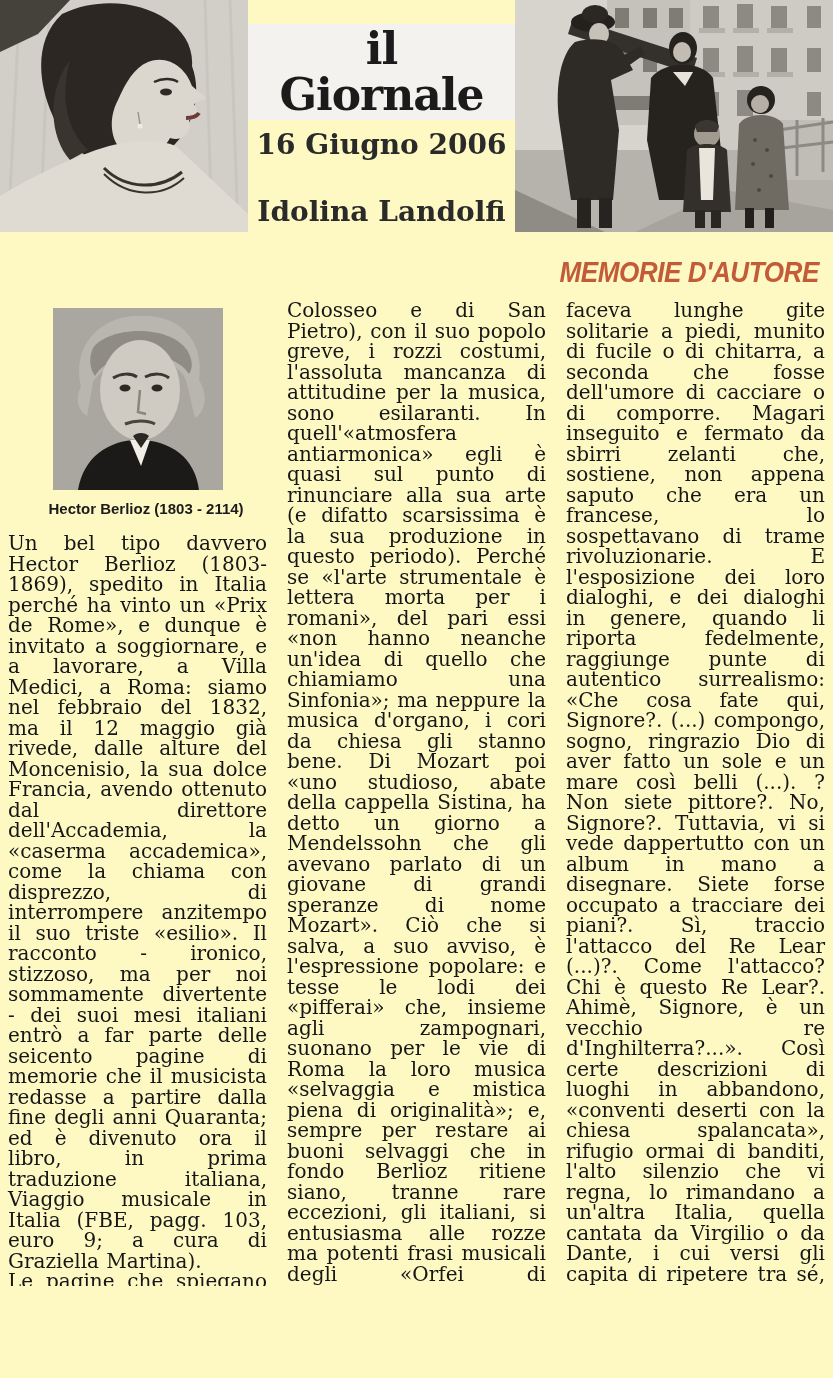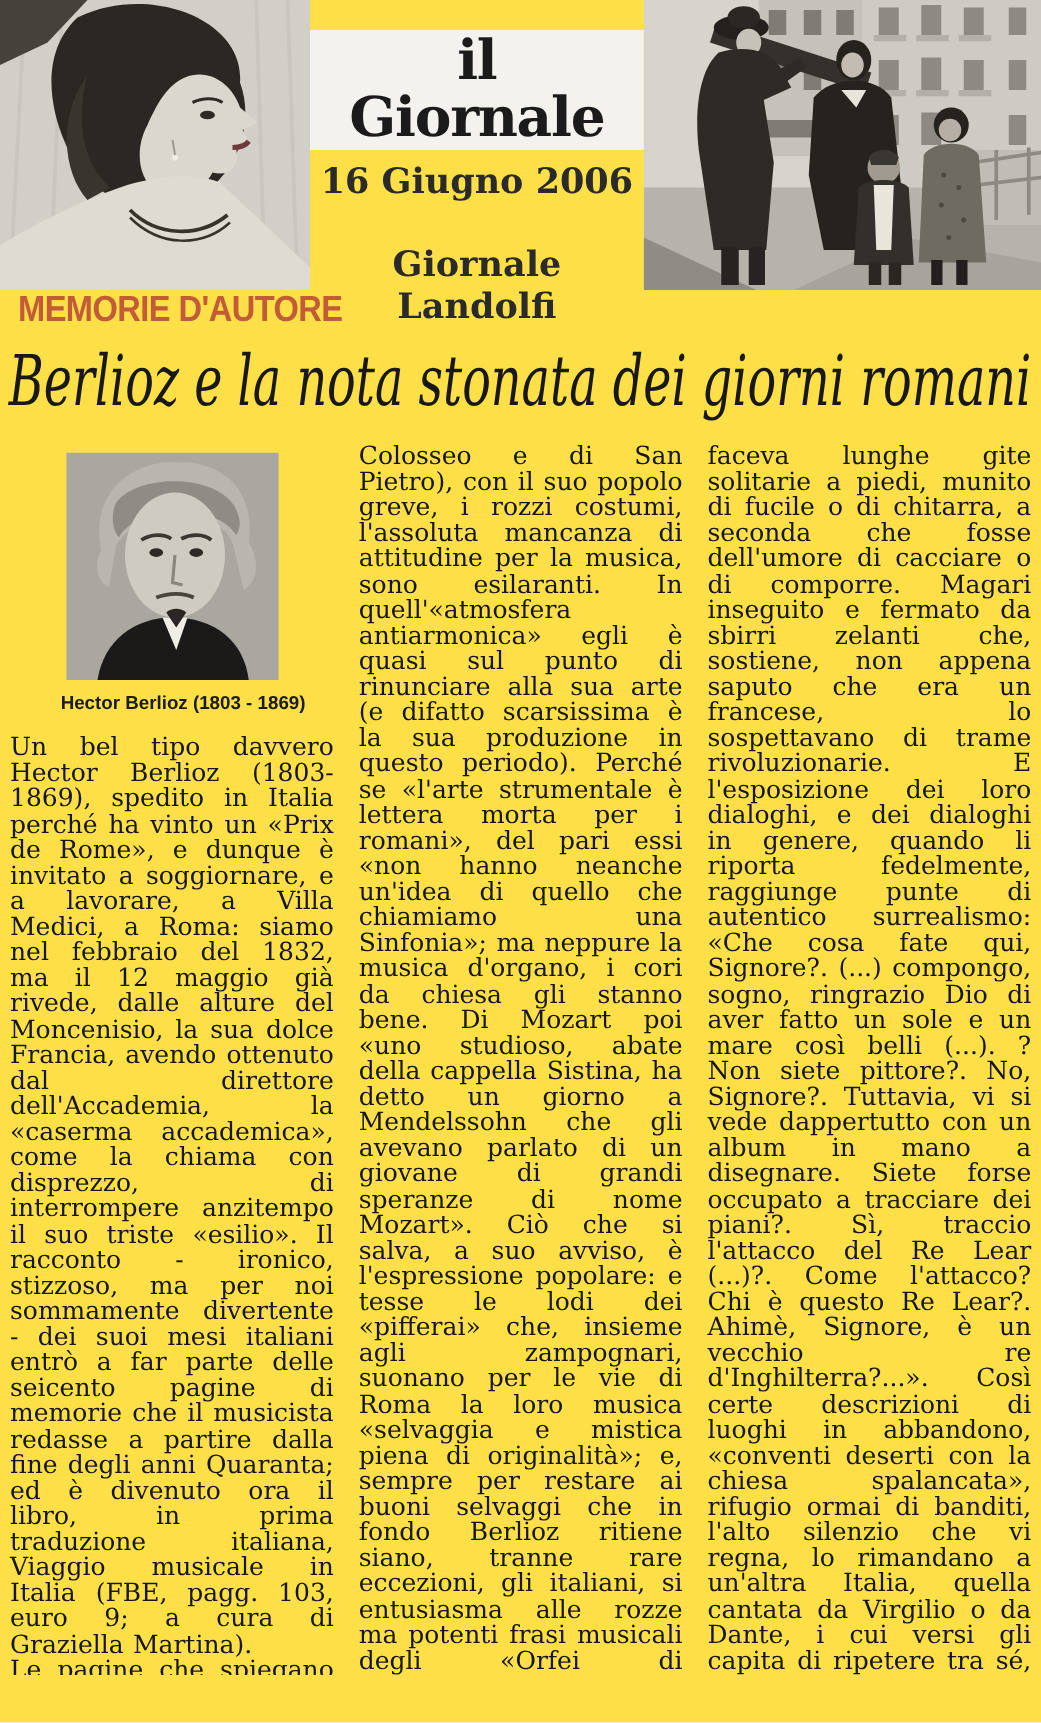--- a/index.html
+++ b/index.html
@@ -1,37 +1,37 @@
 <!DOCTYPE html>
 <html><head>
 <meta charset="utf-8">
 <style>
   html,body { margin:0; padding:0; background:#ffffff; }
   .page {
     position:relative; width:833px; height:1378px; margin:0 auto;
-    background:#fde047; overflow:hidden;
+    background:#fef9c3; overflow:hidden;
     font-family:"DejaVu Serif", serif; color:#151515;
   }
   
   .top-strip { position:relative; width:833px; height:232px; }
   .photo-left  { position:absolute; left:0; top:0; width:248px; height:232px; display:block; }
   .photo-right { position:absolute; left:515px; top:0; width:318px; height:232px; display:block; }
   .masthead {
     position:absolute; left:248px; top:0; width:267px; height:232px;
     text-align:center;
   }
   .mast-title {
     display:inline-block; margin-top:24px; padding:2px 12px;
     background:#f3f2ee; font-weight:bold; font-size:44px; line-height:1.05;
     color:#1b1b1b; letter-spacing:-1px;
   }
   .mast-date { margin-top:8px; font-weight:bold; font-size:28px; color:#2a2a2a; }
   .mast-author { margin-top:34px; font-weight:bold; font-size:28px; color:#2a2a2a; }
   
-  .kicker-row { text-align:left; height:34px; }
+  .kicker-row { text-align:right; margin-top:24px; height:34px;font-style:italic; }
   .kicker {
     display:inline-block; font-family:"Liberation Sans", sans-serif;
     font-weight:bold; font-size:29px; letter-spacing:-0.5px;
     transform:scaleX(0.9); transform-origin:center;
   }
   .headline-row { width:833px; height:76px; margin-top:2px; }
   
   .body {
     display:flex; gap:20px; padding:10px 8px 0 8px;
     height:996px; overflow:hidden; box-sizing:border-box;
@@ -73,21 +73,21 @@
       <path d="M96,150 C126,140 156,138 176,146 L248,214 L248,232 L0,232 L0,196 C30,178 62,162 96,150 Z" fill="#e0dbd2"></path>
       <path d="M104,168 C126,190 160,190 182,172" stroke="#383329" fill="none" stroke-width="3"></path>
       <path d="M104,174 C128,198 162,198 184,178" stroke="#383329" fill="none" stroke-width="2"></path>
       <circle cx="140" cy="126" r="2.5" fill="#efece6"></circle>
       <path d="M138,112 L140,124" stroke="#9a958d" stroke-width="1.5"></path>
     </svg>
 
     <div class="masthead">
       <div class="mast-title">il Giornale</div>
       <div class="mast-date">16 Giugno 2006</div>
-      <div class="mast-author">Giornale Landolfi</div>
+      <div class="mast-author">Idolina Landolfi</div>
     </div>
 
     <svg class="photo-right" viewBox="0 0 318 232" aria-hidden="true">
       <rect width="318" height="232" fill="#d7d4ce"></rect>
       <rect x="175" y="0" width="143" height="155" fill="#cecbc4"></rect>
       <g fill="#8d8a84">
         <rect x="188" y="6" width="16" height="22"></rect>
           <rect x="222" y="4" width="16" height="24"></rect>
           <rect x="256" y="6" width="16" height="22"></rect>
           <rect x="292" y="6" width="14" height="22"></rect>
@@ -166,46 +166,41 @@
         <rect x="230" y="208" width="9" height="20" fill="#221f1c"></rect>
         <rect x="250" y="208" width="9" height="20" fill="#221f1c"></rect>
       </g>
     </svg>
   </div>
 
   <div class="kicker-row">
     <span class="kicker" style="color: rgb(193, 91, 56);">MEMORIE D'AUTORE</span>
   </div>
 
-  <div class="headline-row">
-    <svg width="833" height="76" viewBox="0 0 833 76">
-      <text x="416" y="56" text-anchor="middle" textLength="818" lengthAdjust="spacingAndGlyphs" font-family="DejaVu Serif, serif" font-style="italic" font-size="56" fill="#181818">Berlioz e la nota stonata dei giorni romani</text>
-    </svg>
-  </div>
 
   <div class="body">
 
     <div class="col">
       <figure>
         <svg class="portrait" viewBox="0 0 170 182" aria-hidden="true">
           <rect width="170" height="182" fill="#aaa7a1"></rect>
           <path d="M28,78 C18,34 52,6 88,8 C124,6 152,30 146,72 C156,88 152,104 142,110 L134,76 C128,44 60,42 40,74 L34,108 C24,102 22,90 28,78 Z" fill="#b9b6b0"></path>
           <path d="M40,40 C56,18 116,16 134,42 C140,52 140,60 136,66 C120,40 58,40 42,68 C36,60 36,48 40,40 Z" fill="#8f8c86"></path>
           <ellipse cx="87" cy="82" rx="40" ry="50" fill="#cfcac2"></ellipse>
           <path d="M60,70 C68,65 78,65 84,69" stroke="#3b3631" stroke-width="3" fill="none"></path>
           <path d="M92,69 C100,65 110,65 116,70" stroke="#3b3631" stroke-width="3" fill="none"></path>
           <ellipse cx="72" cy="80" rx="5.5" ry="3.5" fill="#2d2925"></ellipse>
           <ellipse cx="104" cy="80" rx="5.5" ry="3.5" fill="#2d2925"></ellipse>
           <path d="M87,82 L85,104 L93,106" stroke="#8a857d" stroke-width="2.5" fill="none"></path>
           <path d="M72,116 C82,112 94,112 102,116" stroke="#4a443e" stroke-width="3" fill="none"></path>
           <path d="M25,182 C30,150 55,132 85,132 C118,132 142,150 146,182 Z" fill="#1c1a18"></path>
           <path d="M77,132 L97,132 L88,158 Z" fill="#f1eee8"></path>
           <path d="M80,128 C84,124 92,124 96,128 L88,140 Z" fill="#2a2724"></path>
         </svg>
-        <figcaption>Hector Berlioz (1803 - 1869)</figcaption>
+        <figcaption>Hector Berlioz (1803 - 2114)</figcaption>
       </figure>
       <p>Un bel tipo davvero Hector Berlioz (1803-1869), spedito in Italia perché ha vinto un «Prix de Rome», e dunque è invitato a soggiornare, e a lavorare, a Villa Medici, a Roma: siamo nel febbraio del 1832, ma il 12 maggio già rivede, dalle alture del Moncenisio, la sua dolce Francia, avendo ottenuto dal direttore dell'Accademia, la «caserma accademica», come la chiama con disprezzo, di interrompere anzitempo il suo triste «esilio». Il racconto - ironico, stizzoso, ma per noi sommamente divertente - dei suoi mesi italiani entrò a far parte delle seicento pagine di memorie che il musicista redasse a partire dalla fine degli anni Quaranta; ed è divenuto ora il libro, in prima traduzione italiana, Viaggio musicale in Italia (FBE, pagg. 103, euro 9; a cura di Graziella Martina).</p>
       <p>Le pagine che spiegano la «tortura» del dover stare a Roma (non bastano, a ripagarlo, i «meravigliosi» scenari del</p>
     </div>
 
     <div class="col">
       <p>Colosseo e di San Pietro), con il suo popolo greve, i rozzi costumi, l'assoluta mancanza di attitudine per la musica, sono esilaranti. In quell'«atmosfera antiarmonica» egli è quasi sul punto di rinunciare alla sua arte (e difatto scarsissima è la sua produzione in questo periodo). Perché se «l'arte strumentale è lettera morta per i romani», del pari essi «non hanno neanche un'idea di quello che chiamiamo una Sinfonia»; ma neppure la musica d'organo, i cori da chiesa gli stanno bene. Di Mozart poi «uno studioso, abate della cappella Sistina, ha detto un giorno a Mendelssohn che gli avevano parlato di un giovane di grandi speranze di nome Mozart». Ciò che si salva, a suo avviso, è l'espressione popolare: e tesse le lodi dei «pifferai» che, insieme agli zampognari, suonano per le vie di Roma la loro musica «selvaggia e mistica piena di originalità»; e, sempre per restare ai buoni selvaggi che in fondo Berlioz ritiene siano, tranne rare eccezioni, gli italiani, si entusiasma alle rozze ma potenti frasi musicali degli «Orfei di montagna», i pastori abruzzesi che cantano - anzi «gridano» - le serenate alle loro belle, in concerti in cui voce e strumenti appaiono del tutto slegati.</p>
       <p>Insomma un terribile snob, la cui eleganza, però, accompagnata all'intelligenza del suo sguardo sulle cose, ce lo rende straordinariamente simpatico.</p>
 
     </div>

